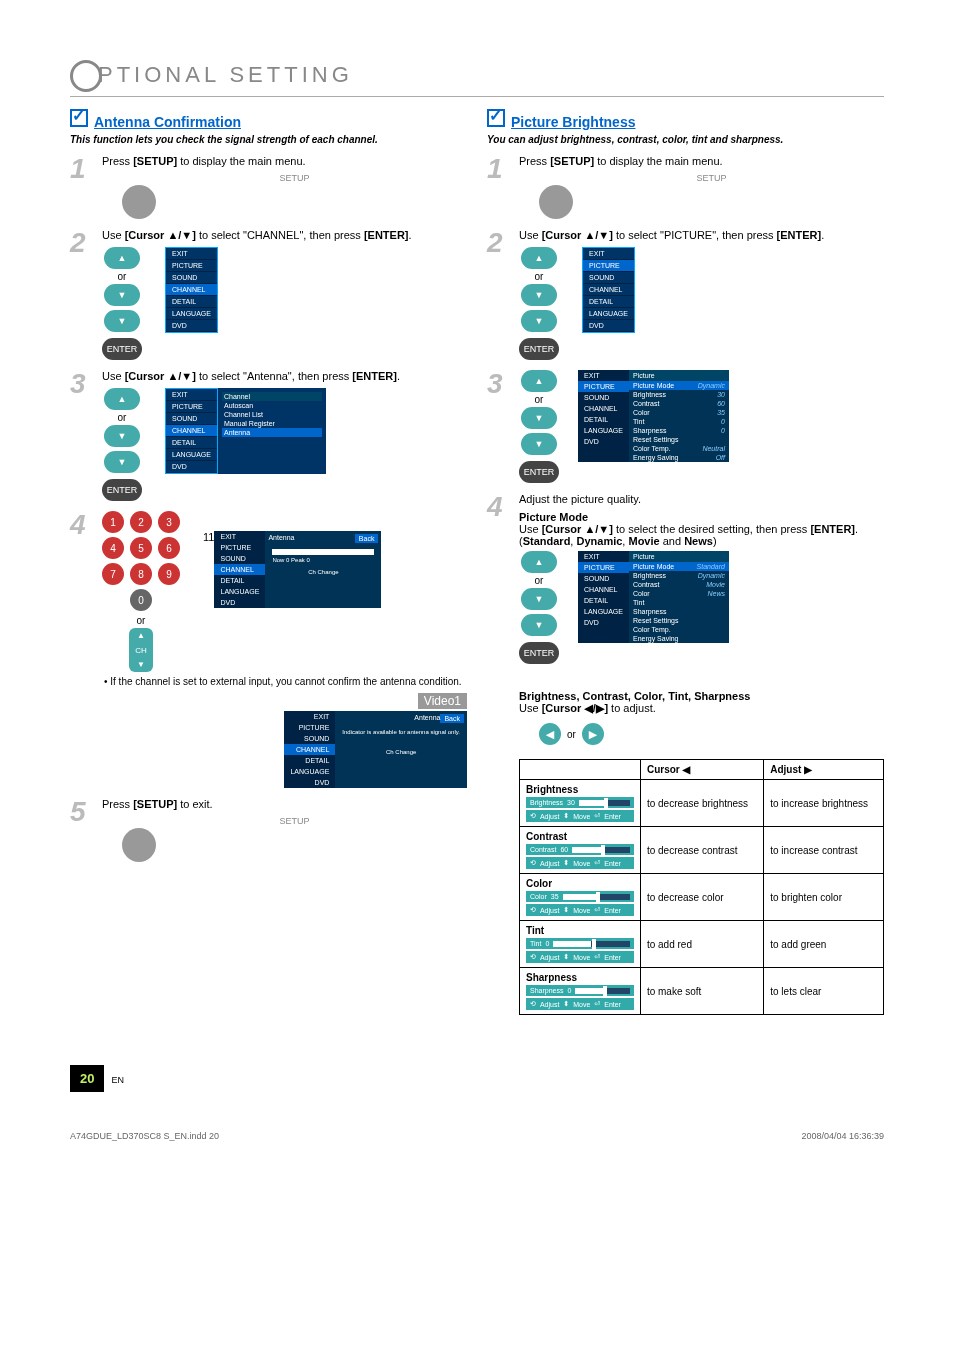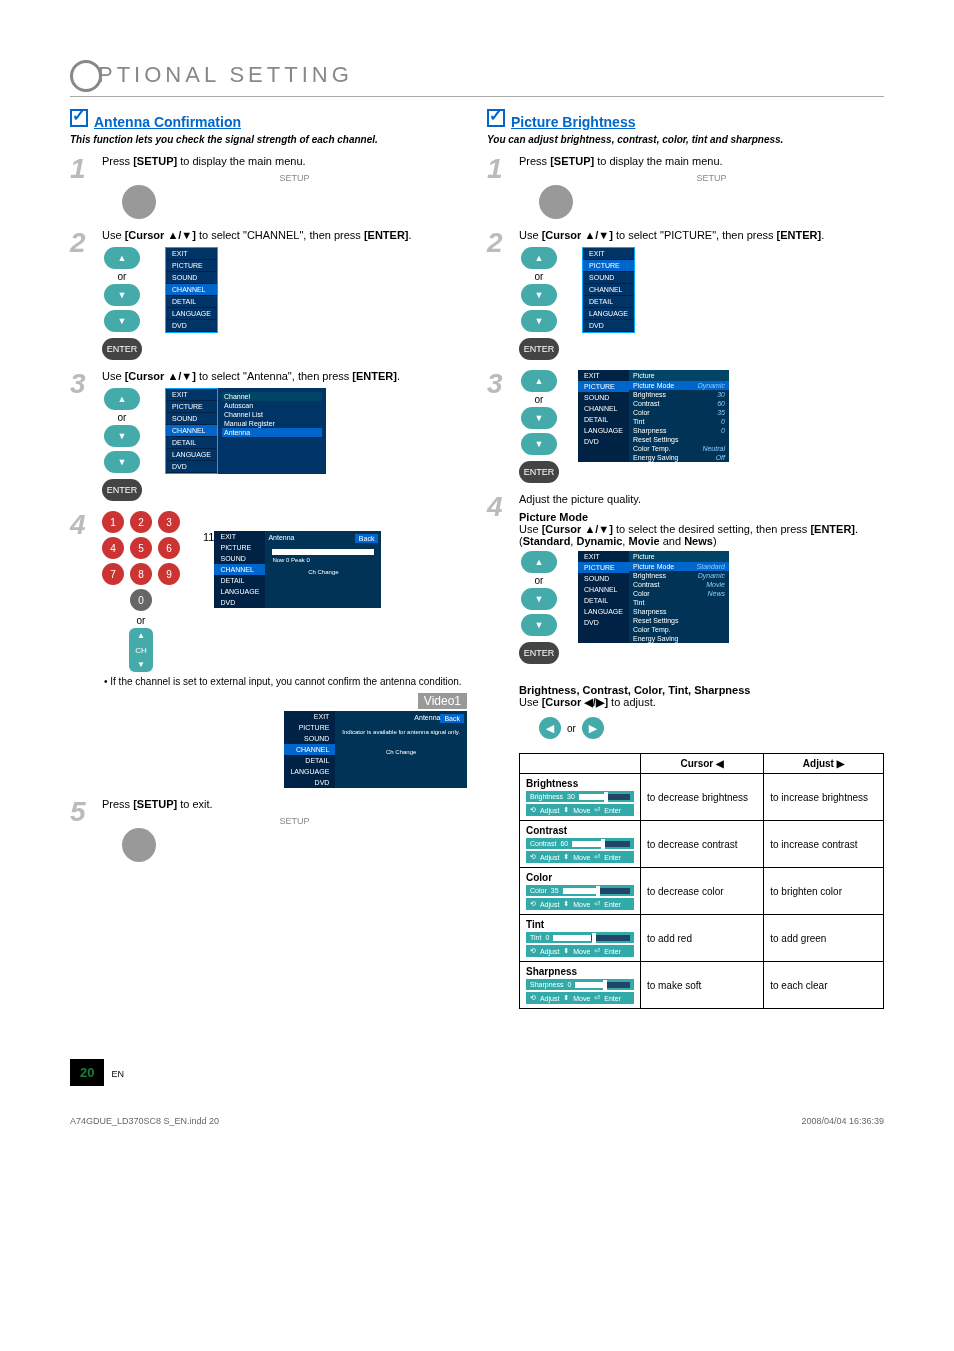--- a/index.html
+++ b/index.html
@@ -32,36 +32,36 @@
 .menuright{background:#003366;color:#fff;font-size:7px;padding:4px;min-width:100px}
 .menuright .mi{padding:1px 2px}
 .menuright .mi.sel{background:#0066cc}
 .numpad{display:inline-block;vertical-align:top}
 .numrow{display:flex;gap:6px;margin-bottom:4px;justify-content:center}
 .numbtn{width:22px;height:22px;border-radius:11px;background:#c33;color:#fff;font-size:10px;display:flex;align-items:center;justify-content:center}
 .chbtn{width:24px;height:38px;border-radius:6px;background:#4aa;color:#fff;font-size:8px;display:flex;flex-direction:column;align-items:center;justify-content:space-between;padding:3px 0}
 .note{font-size:10px;padding-left:8px;text-indent:-6px}
 .tbl{width:100%;border-collapse:collapse;font-size:10px;margin-top:6px}
 .tbl th,.tbl td{border:1px solid #000;padding:4px 6px;text-align:left;vertical-align:middle}
-.tbl th{text-align:center}
+.tbl th{}
 .tblhdr{font-weight:bold;background:#fff}
 .slider{background:#3aa;color:#fff;font-size:7px;padding:2px 4px;margin-top:2px;display:flex;align-items:center;gap:4px}
 .slider .bar{flex:1;height:6px;background:linear-gradient(to right,#fff 50%,#246 50%);position:relative}
 .slider .bar .knob{position:absolute;left:50%;top:-2px;width:4px;height:10px;background:#fff}
 .picmenu{display:inline-flex;vertical-align:top;margin-left:16px}
 .picl{background:#024;color:#fff;font-size:7px}
 .picl div{padding:2px 6px}
 .picl .sel{background:#06c}
 .picr{background:#035;color:#fff;font-size:7px;min-width:100px}
 .picr .hdr{background:#046;padding:2px 4px}
 .picr .row{display:flex;justify-content:space-between;padding:1px 4px}
 .picr .row .val{color:#8cf;font-style:italic}
 .picr .row.sel{background:#06c}
 .footer{margin-top:30px;font-size:9px}
-.pgnum{background:#000;color:#15803d;padding:6px 10px;font-size:13px;font-weight:bold;display:inline-block}
+.pgnum{background:#000;color:#bef264;padding:6px 10px;font-size:13px;font-weight:bold;display:inline-block}
 .antpanel{display:inline-flex;vertical-align:top;margin-left:20px}
 .antl{background:#024;color:#fff;font-size:7px}
 .antl div{padding:2px 6px}
 .antl .sel{background:#06c}
 .antr{background:#035;color:#fff;font-size:7px;min-width:110px;padding:3px}
 .antr .back{background:#06c;padding:1px 4px;float:right;font-size:7px}
 .antr .sigbar{background:#fff;height:6px;margin:8px 4px 2px 4px}
 .antr .sigrow{font-size:6px;color:#fff;padding:0 4px}
 .antr .ftrow{font-size:6px;text-align:center;margin-top:6px}
 .antwrap{position:relative}
@@ -417,21 +417,21 @@
 <div class="row">
                     <span>Color Temp.</span>
                   </div>
 <div class="row">
                     <span>Energy Saving</span>
                   </div>
 </span>
 </span>
 </div>
 
-<div class="b" style="margin-top:20px">Brightness, Contrast, Color, Tint, Sharpness</div>
+<div class="b" style="margin-top:26px">Brightness, Contrast, Color, Tint, Sharpness</div>
 <div>Use <span class="b">[Cursor ◀/▶]</span> to adjust.</div>
 <div class="arrows" style="margin:8px 0 8px 20px">
 <span class="arrbtn">◀</span>
 <span class="orlbl">or</span>
 <span class="arrbtn">▶</span>
 </div>
 
 <table class="tbl">
 <tbody>
                 <tr>
@@ -540,34 +540,34 @@
 <div class="slider">
                       <span>⟲</span>
                       <span>Adjust</span>
                       <span>⬍</span>
                       <span>Move</span>
                       <span>⏎</span>
                       <span>Enter</span>
                     </div>
                   </td>
 <td>to make soft</td>
-<td>to each clear</td>
+<td>to lets clear</td>
 </tr>
 </tbody>
             </table>
 
 </div>
 </div>
 
 </div>
 </div>
 
 <div style="margin-top:40px">
 <span class="pgnum">20</span>
 <span style="font-size:9px;margin-left:4px">EN</span>
 </div>
 
-<div class="footer" style="display:flex;justify-content:space-between;margin-top:30px;color:#666">
+<div class="footer" style="display:flex;justify-content:space-between;margin-top:39px;color:#666">
 <span>A74GDUE_LD370SC8 S_EN.indd   20</span>
 <span>2008/04/04   16:36:39</span>
 </div>
 
 </div>
 
 </body></html>

